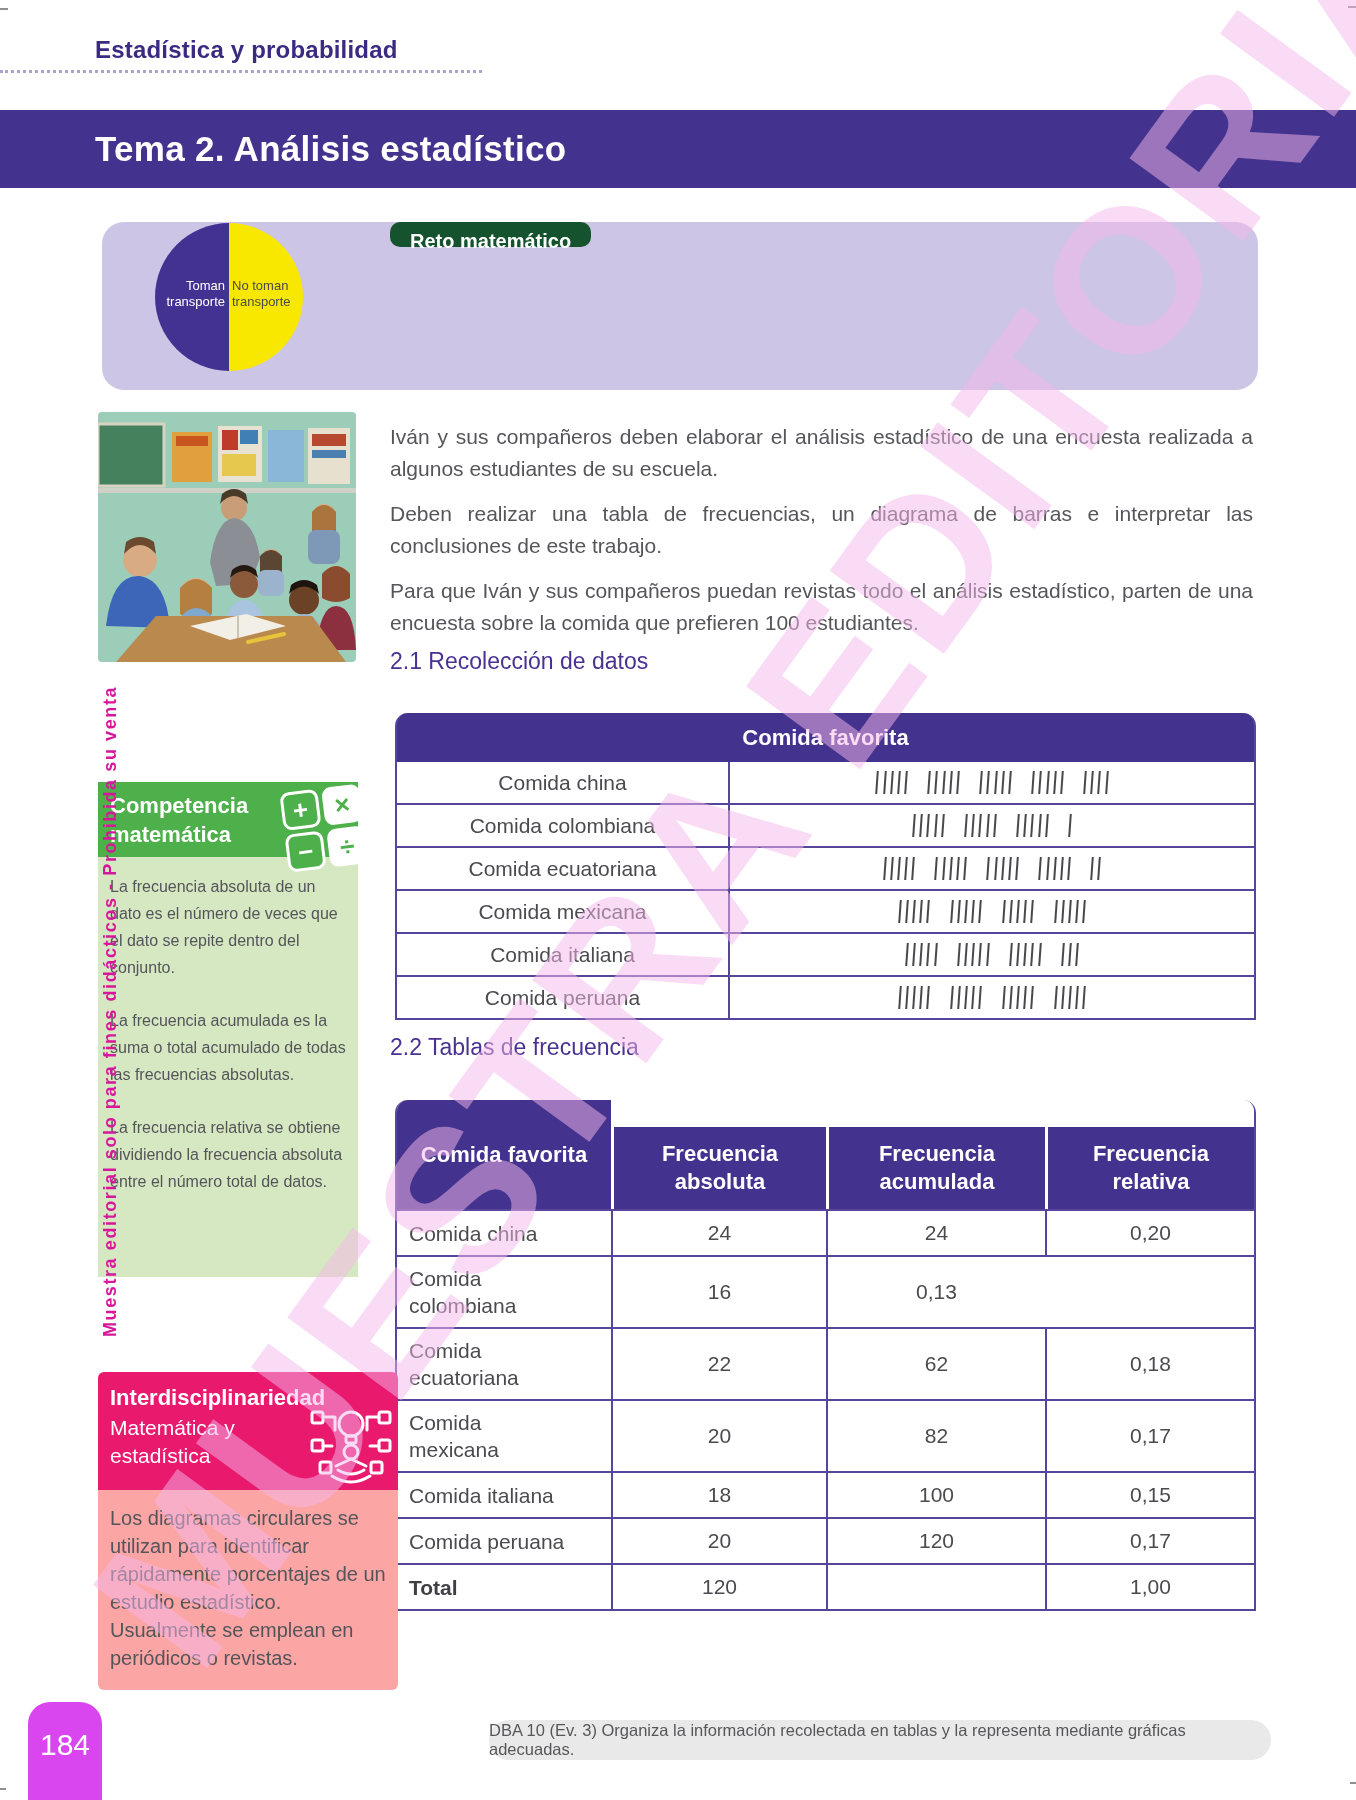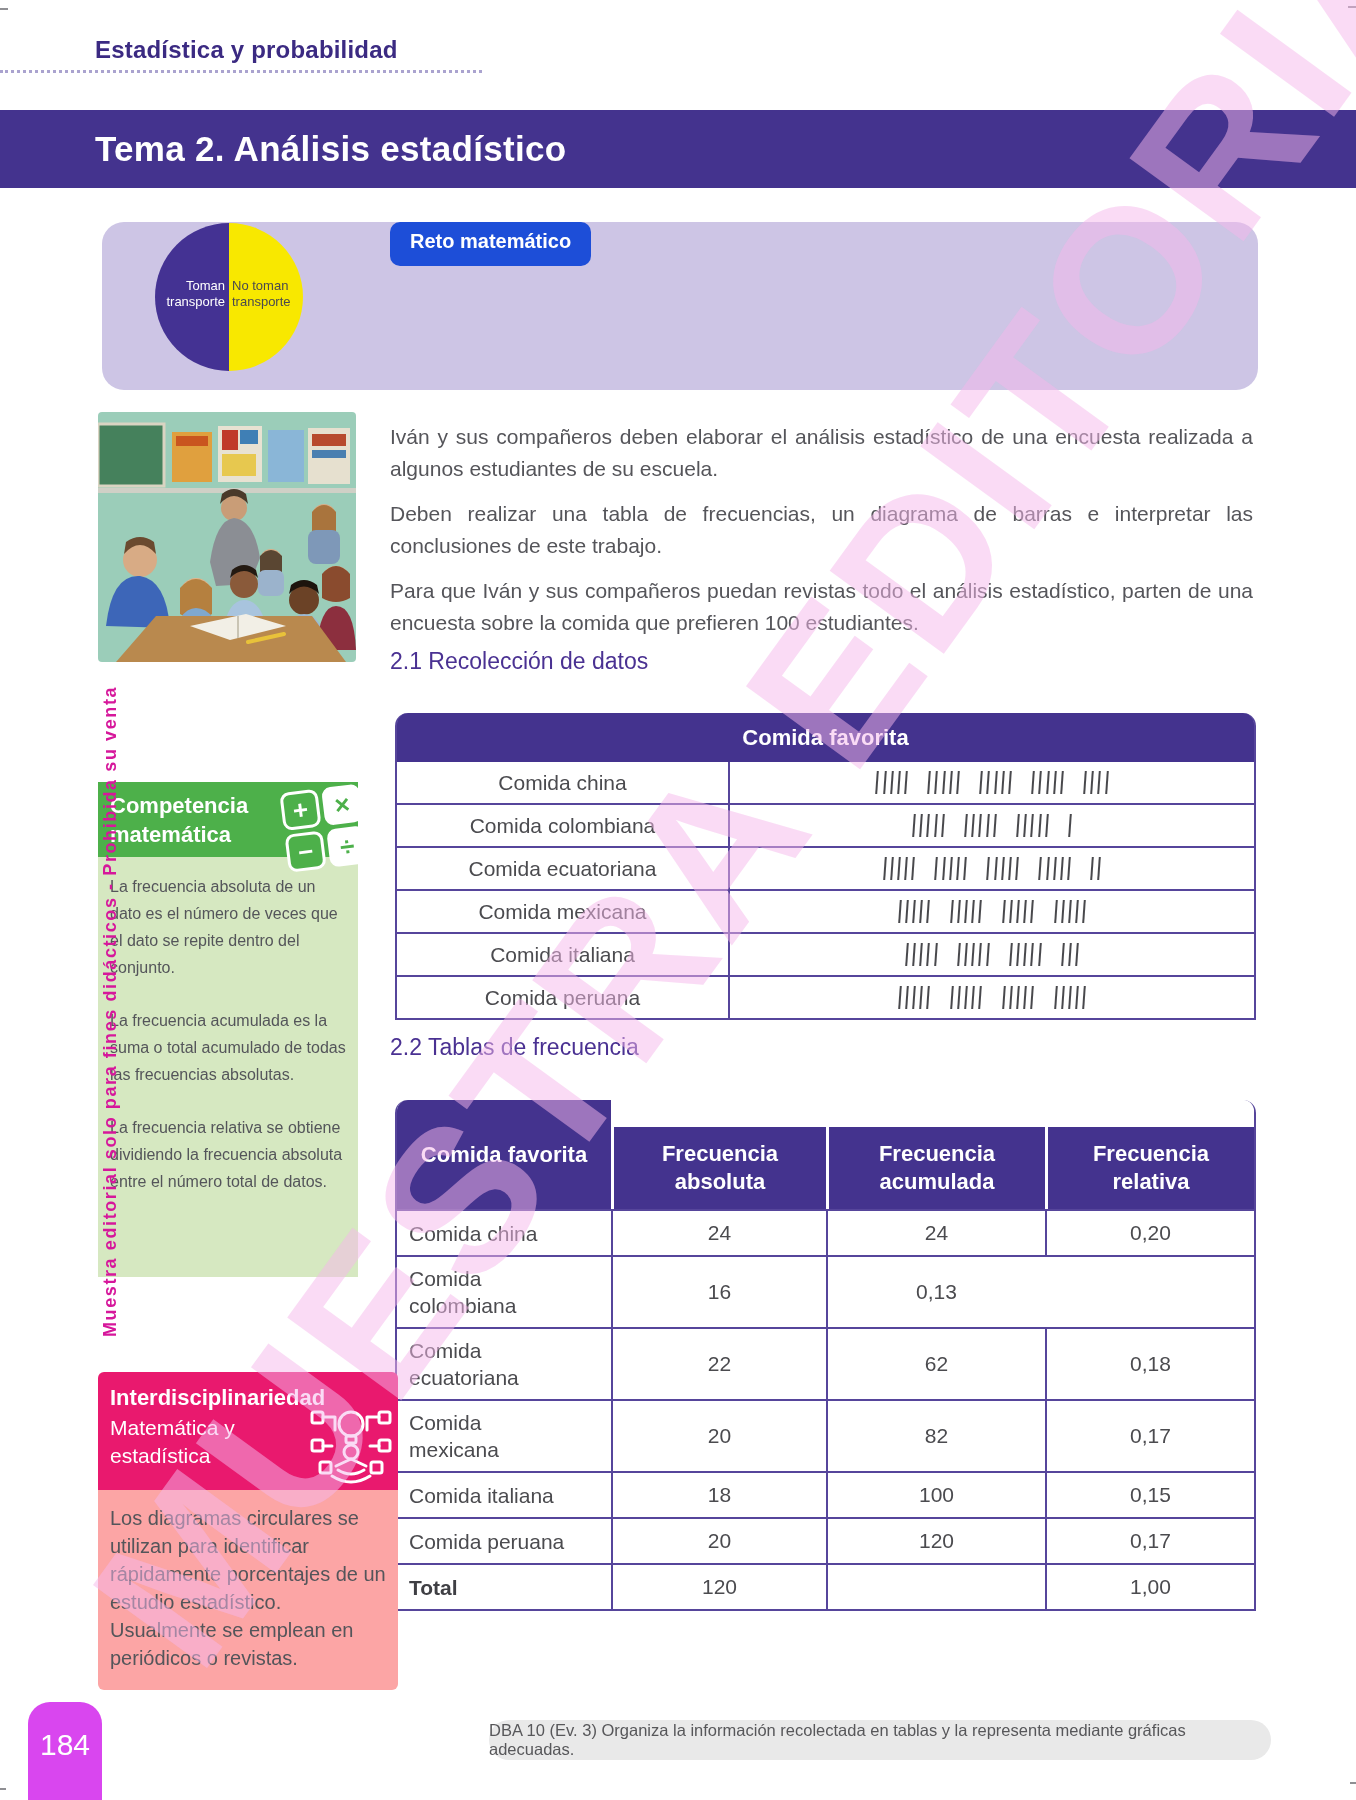--- a/index.html
+++ b/index.html
@@ -12,21 +12,21 @@
   
   .section-label{position:absolute;left:95px;top:36px;font-size:24px;font-weight:bold;color:#3b2a82;letter-spacing:.2px;}
   .dotted-rule{position:absolute;left:0;top:70px;width:482px;border-bottom:3px dotted #aaa3cf;height:0;}
 
   
   .banner{position:absolute;left:0;top:110px;width:1356px;height:78px;background:#44338e;}
   .banner-title{position:absolute;left:95px;top:0;height:78px;line-height:78px;color:#fff;font-size:35px;font-weight:bold;letter-spacing:.3px;}
 
   
   .reto-box{position:absolute;left:102px;top:222px;width:1156px;height:168px;background:#cdc5e5;border-radius:22px;}
-  .reto-badge{position:absolute;left:390px;top:222px;height:44px;line-height:38px;padding:0 20px;background:#1d4ed8;border-radius:10px;color:#fff;font-size:20px;font-weight:bold;}
+  .reto-badge{position:absolute;left:390px;top:222px;height:25px;line-height:38px;padding:0 20px;background:#14532d;border-radius:10px;color:#fff;font-size:20px;font-weight:bold;}
   .reto-question{position:absolute;left:390px;top:282px;width:700px;font-size:21px;line-height:34px;color:#55555a;}
   .pie{position:absolute;left:155px;top:223px;width:148px;height:148px;border-radius:50%;background:linear-gradient(90deg,#443293 50%,#f8e800 50%);}
   .pie-label{position:absolute;width:70px;font-size:13px;line-height:16px;}
   .pie-label.left{left:155px;top:278px;color:#fff;text-align:right;}
   .pie-label.right{left:232px;top:278px;color:#4a4a4e;text-align:left;}
 
   
   .photo{position:absolute;left:98px;top:412px;width:258px;height:250px;border-radius:4px;overflow:hidden;z-index:1;}
 
   

